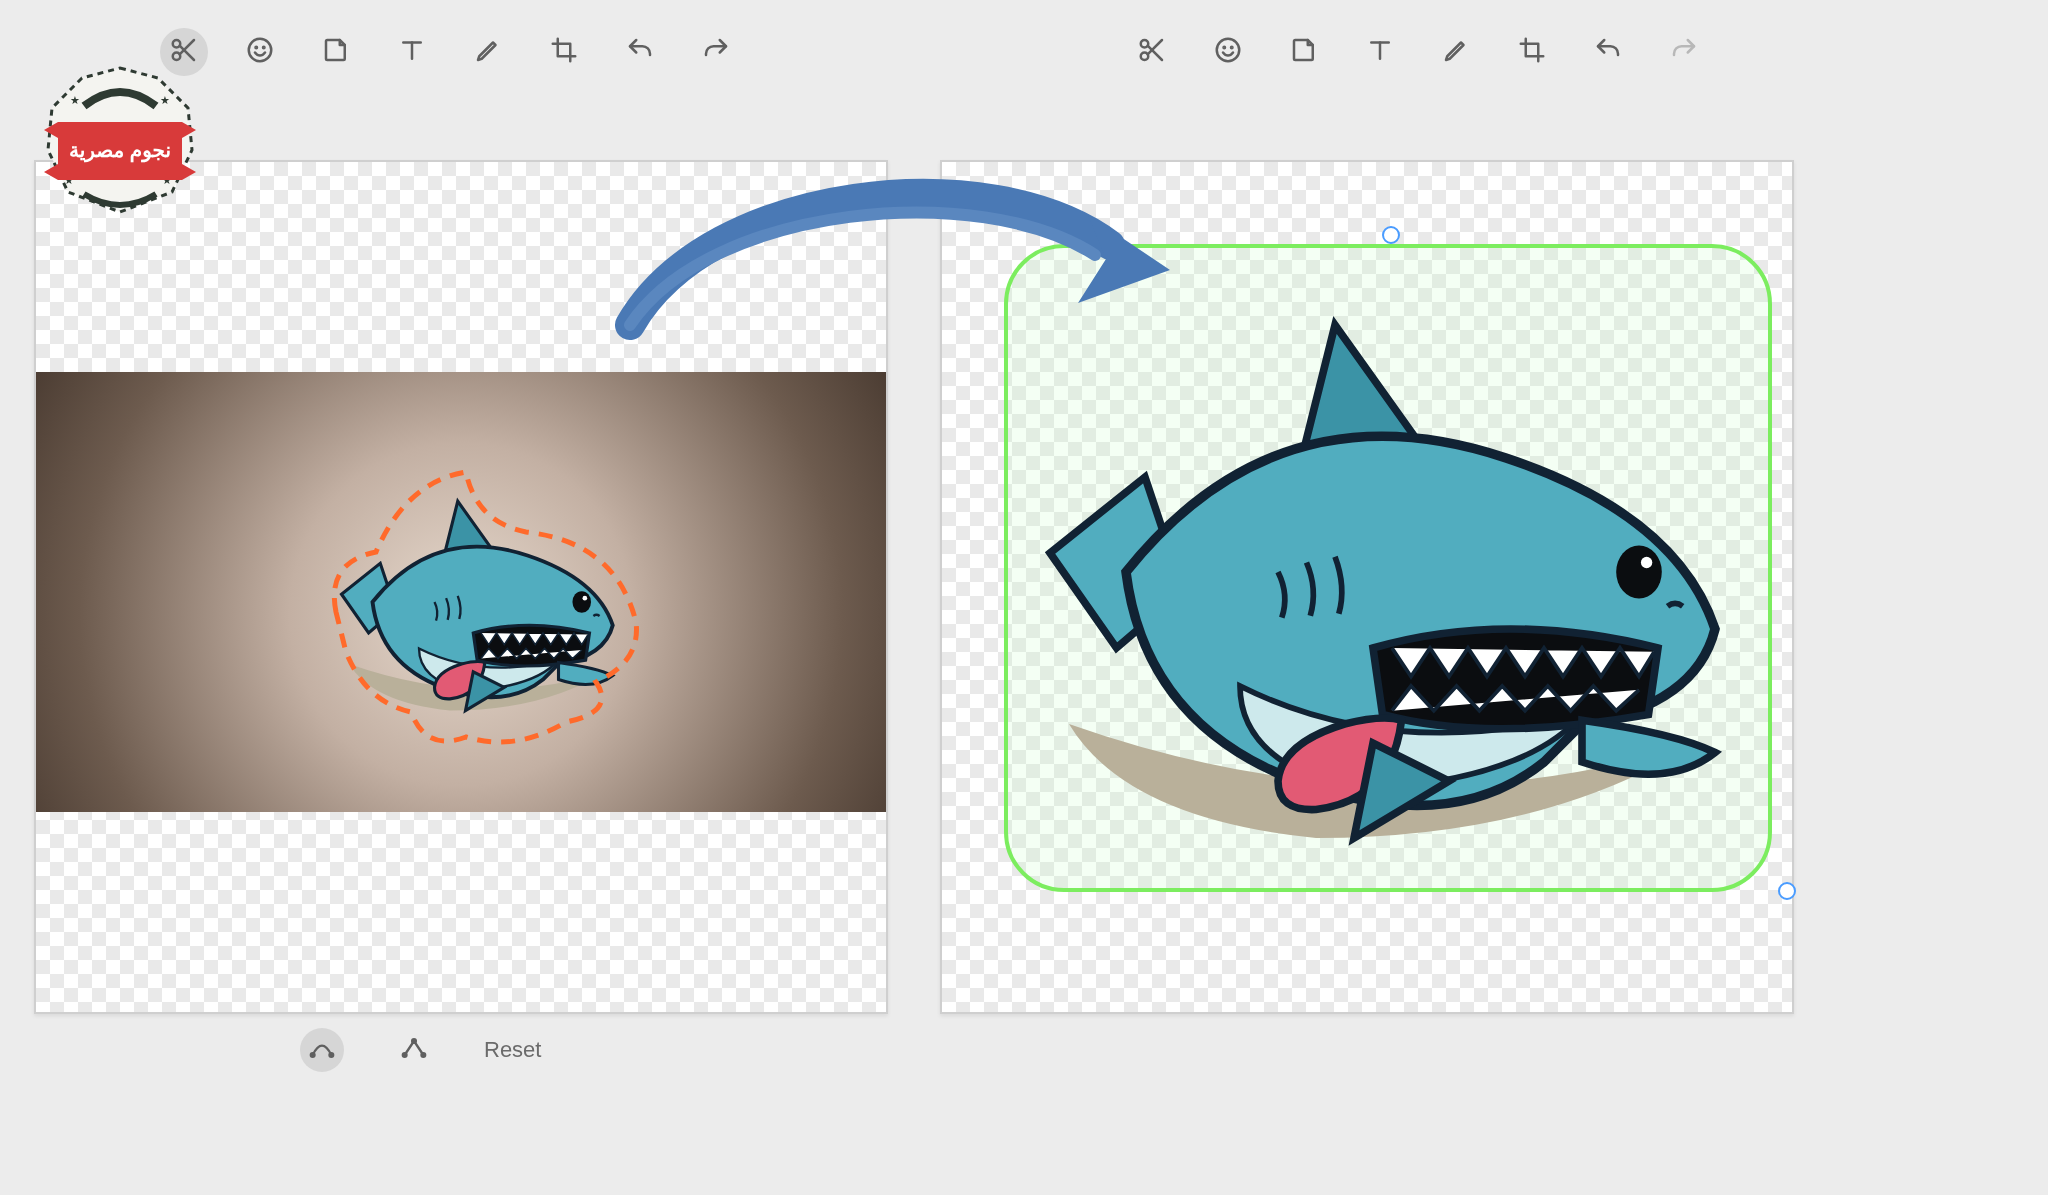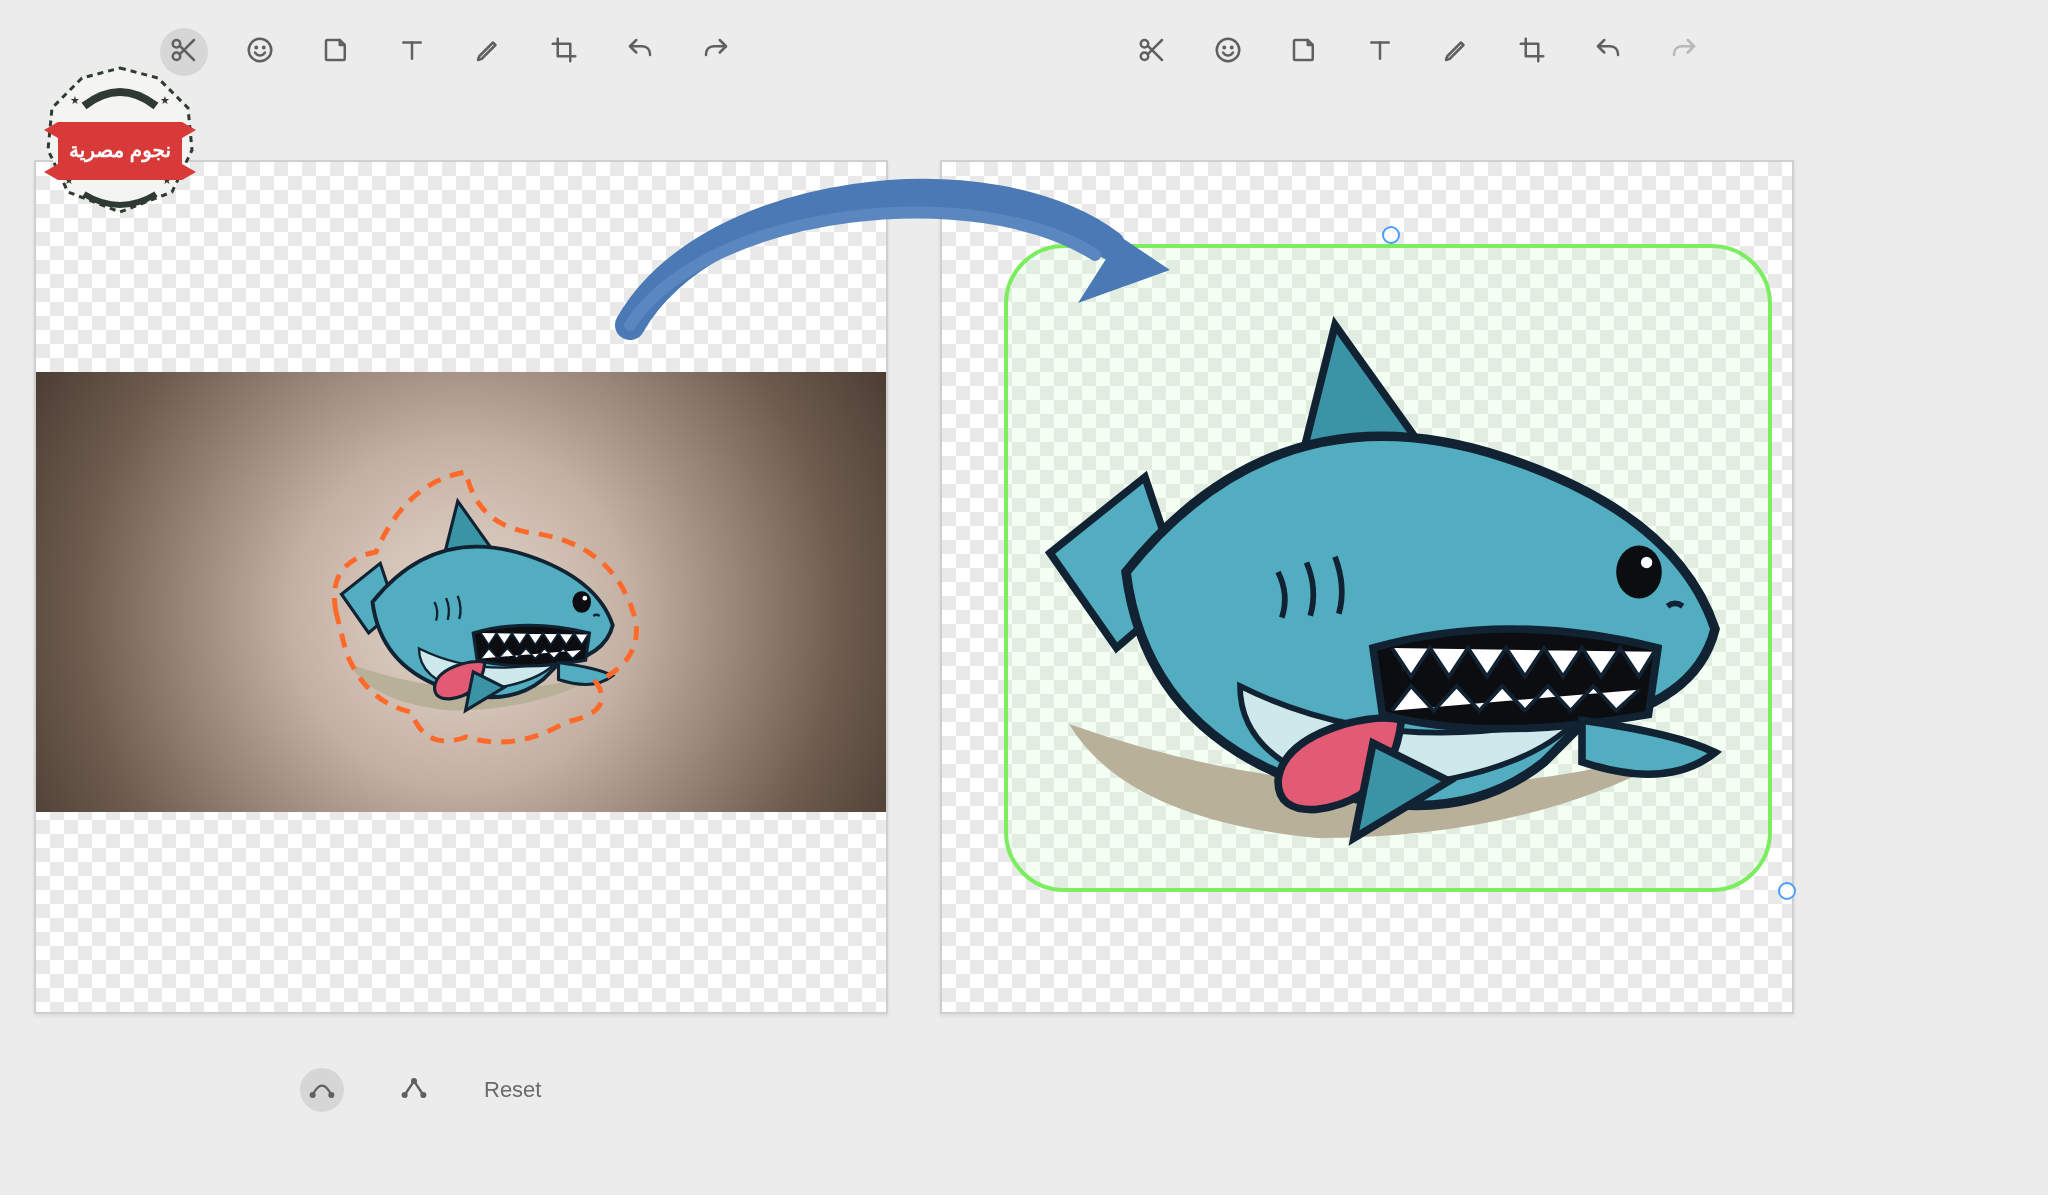--- a/index.html
+++ b/index.html
@@ -46,21 +46,21 @@
   .handle{position:absolute;width:14px;height:14px;border:2px solid #4a9cff;background:#fff;border-radius:50%;}
   .handle.top{left:440px;top:64px;}
   .handle.corner{left:836px;top:720px;}
   .shark-big{position:absolute;left:70px;top:90px;width:760px;height:640px;}
 
   
   .arrow{position:absolute;left:590px;top:175px;width:590px;height:180px;z-index:15;}
   .arrow svg{width:100%;height:100%;}
 
   
-  .sub-toolbar{position:absolute;left:300px;top:1068px;display:flex;flex-direction:row;align-items:center;gap:48px;}
+  .sub-toolbar{position:absolute;left:300px;top:1028px;display:flex;flex-direction:row;align-items:center;gap:48px;}
   .sub-btn{width:44px;height:44px;border-radius:50%;display:flex;align-items:center;justify-content:center;cursor:pointer;}
   .sub-btn.active{background:#d6d6d6;}
   .sub-btn svg{width:28px;height:28px;stroke:#606060;fill:none;stroke-width:2;stroke-linecap:round;stroke-linejoin:round;}
   .reset{font-size:22px;color:#6b6b6b;cursor:pointer;}
 </style>
 </head>
 <body>
 
 <div class="toolbar left">
   <div class="tool-btn active">

